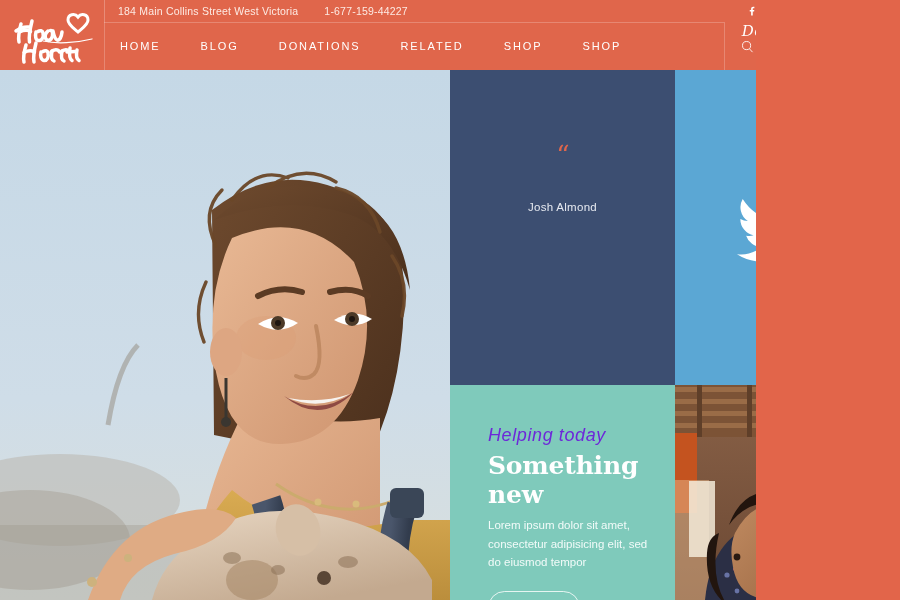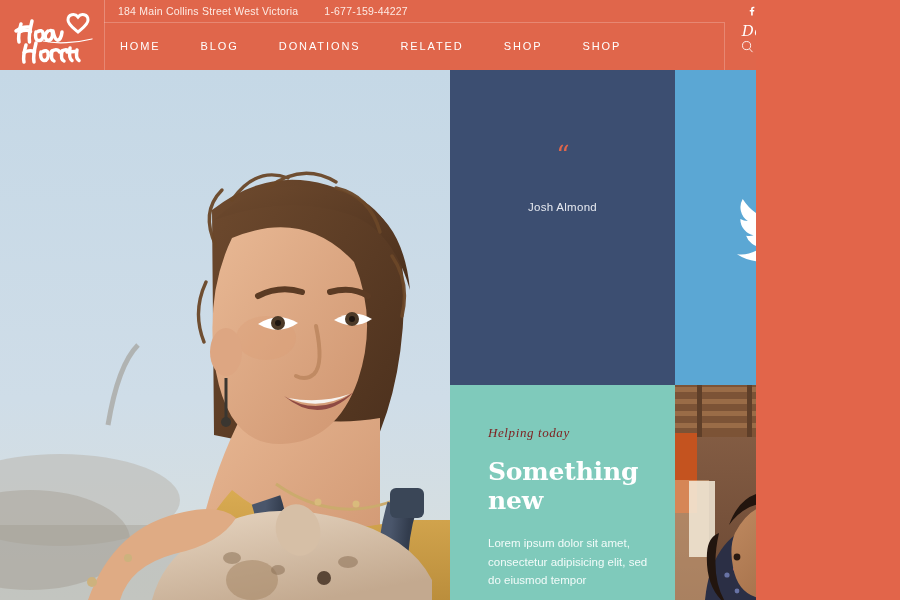--- a/index.html
+++ b/index.html
@@ -65,23 +65,23 @@
   .badge { display:flex; align-items:center; gap:7px; height:24px; padding-left:9px; }
   .badge.related { background:#e0455f; }
   .badge.buy { background:#ffffff; margin-top:6px; }
   .badge-ico { width:13px; height:13px; display:flex; align-items:center; justify-content:center; flex:0 0 auto; }
   .badge-ico svg { display:block; }
   .badge-text { font-size:6.5px; letter-spacing:1.1px; font-weight:bold; }
   .badge.related .badge-text { color:#ffffff; }
   .badge.buy .badge-text { color:#6a6a72; }
 
   .teal-panel { position:absolute; left:450px; top:315px; width:225px; height:215px; background:#7fcabb; padding:40px 34px 0 38px; }
-  .teal-eyebrow { color:#7f1d1d; font-size:13px; font-style:italic; font-family:Liberation Serif, serif; letter-spacing:0.6px; }
-  .teal-title { margin-top:16px; color:#ffffff; font-size:25px; font-family:"DejaVu Serif", serif; font-weight:bold; letter-spacing:-0.2px; }
-  .teal-body { margin-top:19px; color:#f2fbf9; font-size:11.5px; line-height:1.62; width:160px; }
+  .teal-eyebrow { color:#6d28d9; font-size:18px; font-style:italic; font-family:Liberation Sans, sans-serif; letter-spacing:0.6px; }
+  .teal-title { margin-top:5px; color:#ffffff; font-size:25px; font-family:"DejaVu Serif", serif; font-weight:bold; letter-spacing:-0.2px; }
+  .teal-body { margin-top:7px; color:#f2fbf9; font-size:11.5px; line-height:1.62; width:160px; }
   .teal-btn { margin-top:19px; width:92px; height:33px; border:1px solid rgba(255,255,255,0.8); border-radius:17px;
               display:flex; align-items:center; justify-content:center; color:#ffffff; font-size:9.5px; letter-spacing:2px; }
 
   .room-photo { position:absolute; left:675px; top:315px; width:225px; height:215px; overflow:hidden; background:#7a4a33; }
   .room-photo svg { display:block; width:225px; height:215px; }
 </style>
 </head>
 <body>
 
 <div class="page">

